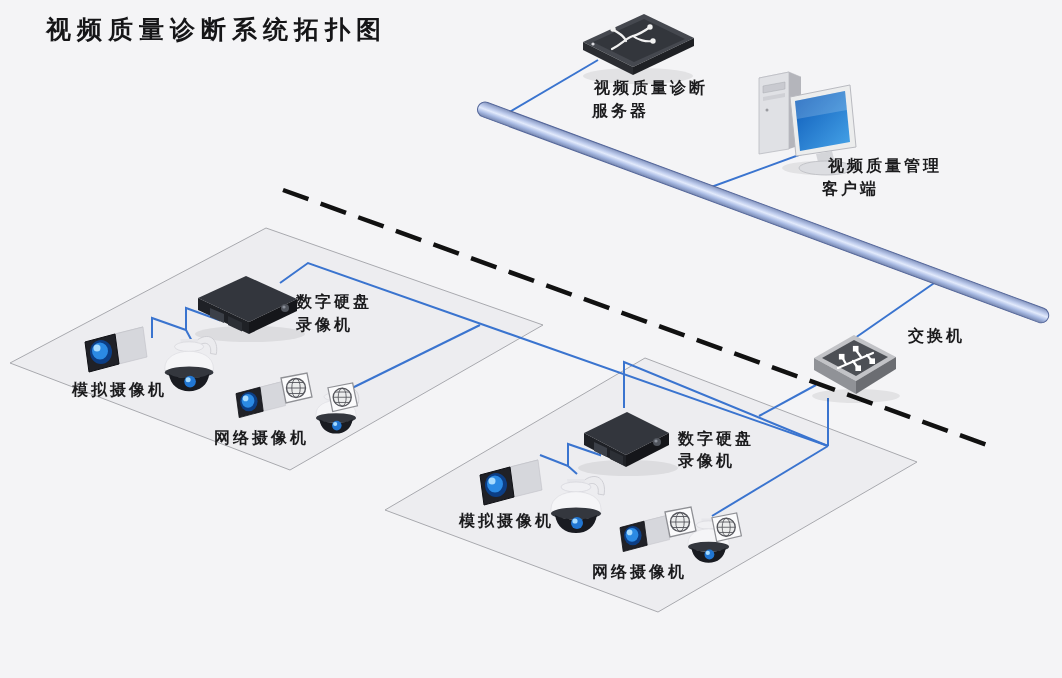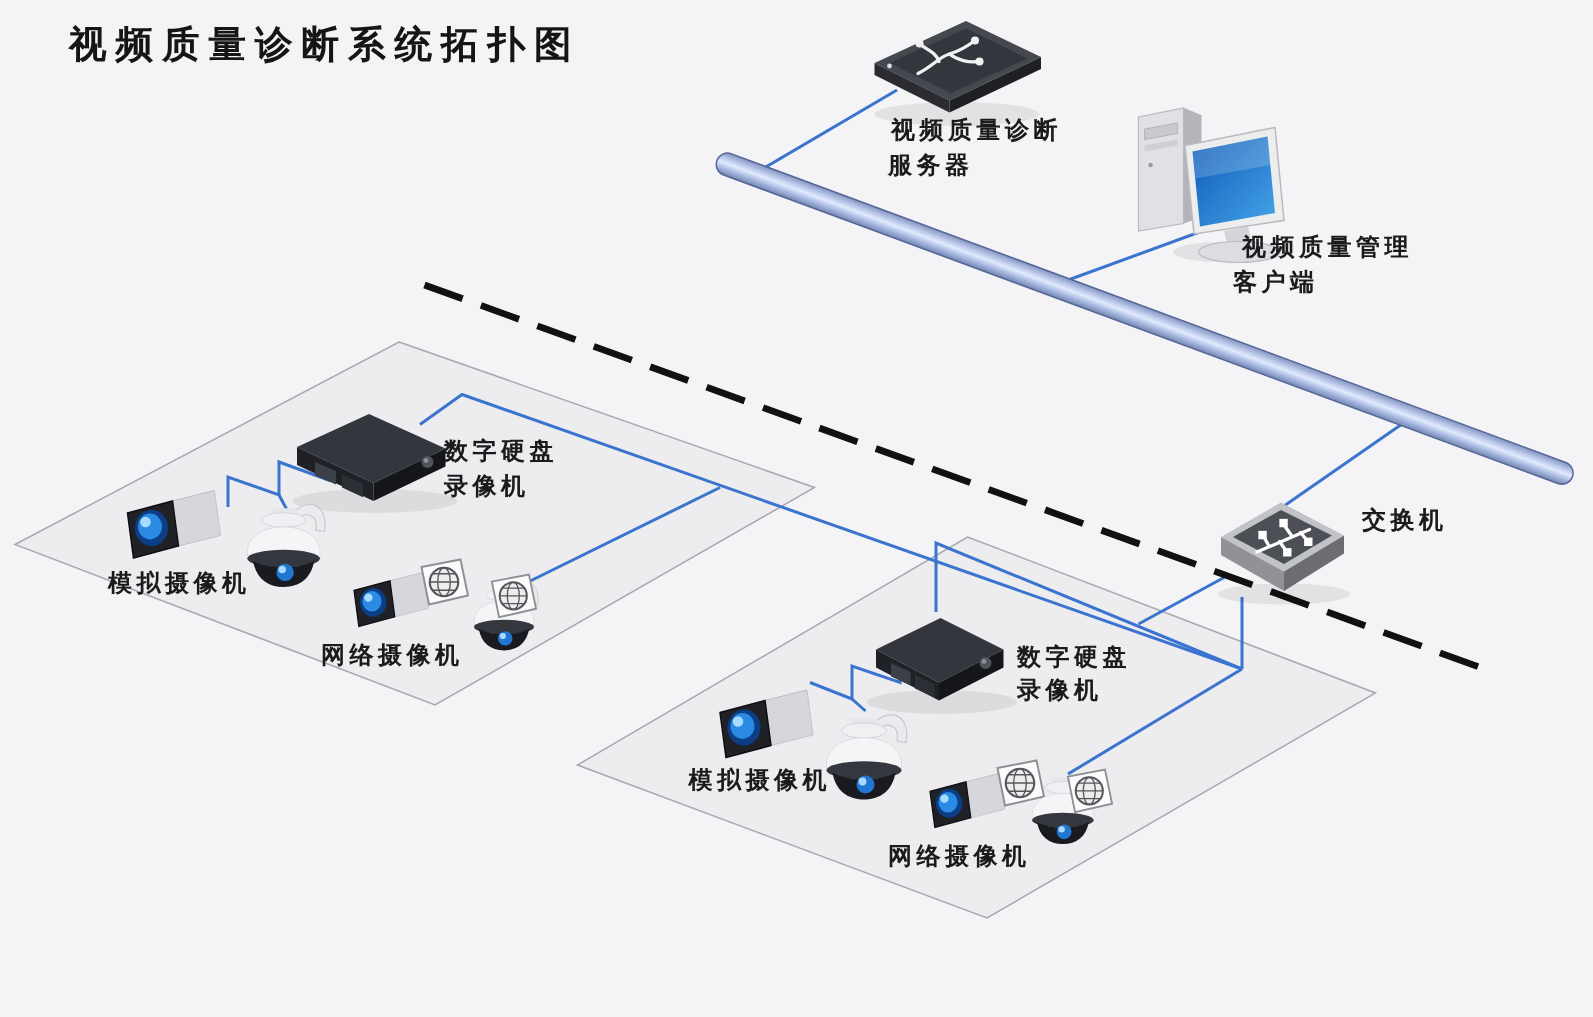--- a/index.html
+++ b/index.html
@@ -186,21 +186,21 @@
 </svg>
 
   <div class="title">视频质量诊断系统拓扑图</div>
 
   <div class="lbl" style="left:594px;top:80px;">视频质量诊断</div>
   <div class="lbl" style="left:592px;top:103px;">服务器</div>
 
   <div class="lbl" style="left:814px;top:158px;margin-left:14px;">视频质量管理</div>
   <div class="lbl" style="left:822px;top:181px;">客户端</div>
 
-  <div class="lbl" style="left:908px;top:340px;">交换机</div>
+  <div class="lbl" style="left:908px;top:328px;">交换机</div>
 
   <div class="lbl" style="left:296px;top:294px;">数字硬盘</div>
   <div class="lbl" style="left:296px;top:317px;">录像机</div>
   <div class="lbl" style="left:72px;top:382px;">模拟摄像机</div>
   <div class="lbl" style="left:214px;top:430px;">网络摄像机</div>
 
   <div class="lbl" style="left:678px;top:431px;">数字硬盘</div>
   <div class="lbl" style="left:678px;top:453px;">录像机</div>
   <div class="lbl" style="left:459px;top:513px;">模拟摄像机</div>
   <div class="lbl" style="left:592px;top:564px;">网络摄像机</div>

